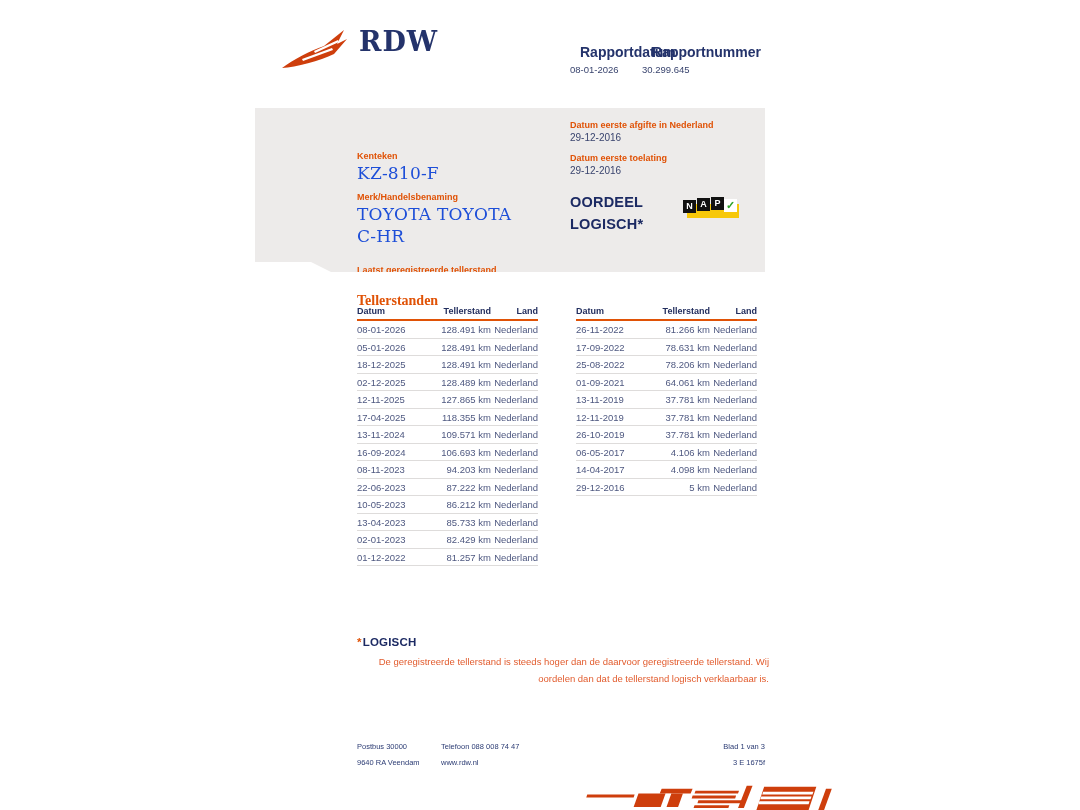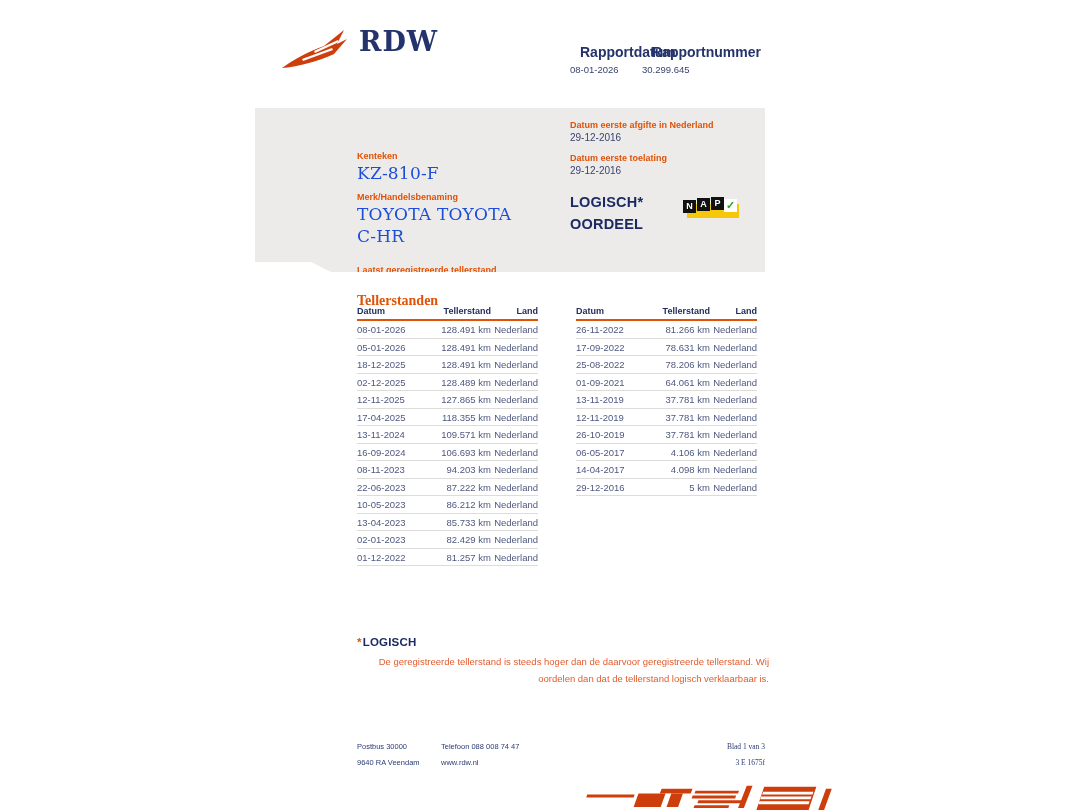--- a/index.html
+++ b/index.html
@@ -69,21 +69,21 @@
   
   .footnote { position:absolute; left:357px; top:636px; width:412px; }
   .fn-head { font-size:11.5px; font-weight:bold; color:#1C2A63; letter-spacing:0.2px; }
   .fn-head .ast { color:var(--accent-orange); margin-right:1px; }
   .fn-text { margin-top:6px; font-size:9.5px; color:#E25C2E; line-height:1.75;text-align:right; }
   
   .footer { position:absolute; left:357px; top:742px; width:408px; font-size:7.5px; color:#2C3C74; }
   .footer .row { display:flex; margin-bottom:6.5px; }
   .footer .c-a { width:84px; }
   .footer .c-b { flex:1; }
-  .footer .c-r { text-align:center;font-family:Liberation Serif, serif; }
+  .footer .c-r { text-align:center; }
   
   .stripes { position:absolute; left:580px; top:781px; width:260px; height:29px; }
 </style>
 </head>
 <body>
 
 <div class="page">
 
   <div class="logo">
     <svg viewBox="0 0 72 50">
@@ -116,22 +116,22 @@
       <div class="vb-big" style="margin-bottom:18px;">TOYOTA TOYOTA C-HR</div>
       <div class="vb-label">Laatst geregistreerde tellerstand</div>
       <div class="vb-big">128.491 km</div>
     </div>
     <div class="vb-right">
       <div class="vb-label">Datum eerste afgifte in Nederland</div>
       <div class="vb-small">29-12-2016</div>
       <div class="vb-label">Datum eerste toelating</div>
       <div class="vb-small">29-12-2016</div>
       <div class="oordeel">
+        <span>OORDEEL</span>
         <span>LOGISCH*</span>
-        <span>OORDEEL</span>
       </div>
     </div>
 
     <div class="nap">
       <div class="nap-yellow"></div>
       <div class="nap-sq" style="left:0px; top:4px;">N</div>
       <div class="nap-sq" style="left:14px; top:2px;">A</div>
       <div class="nap-sq" style="left:28px; top:1px;">P</div>
       <div class="nap-check">✓</div>
     </div>

